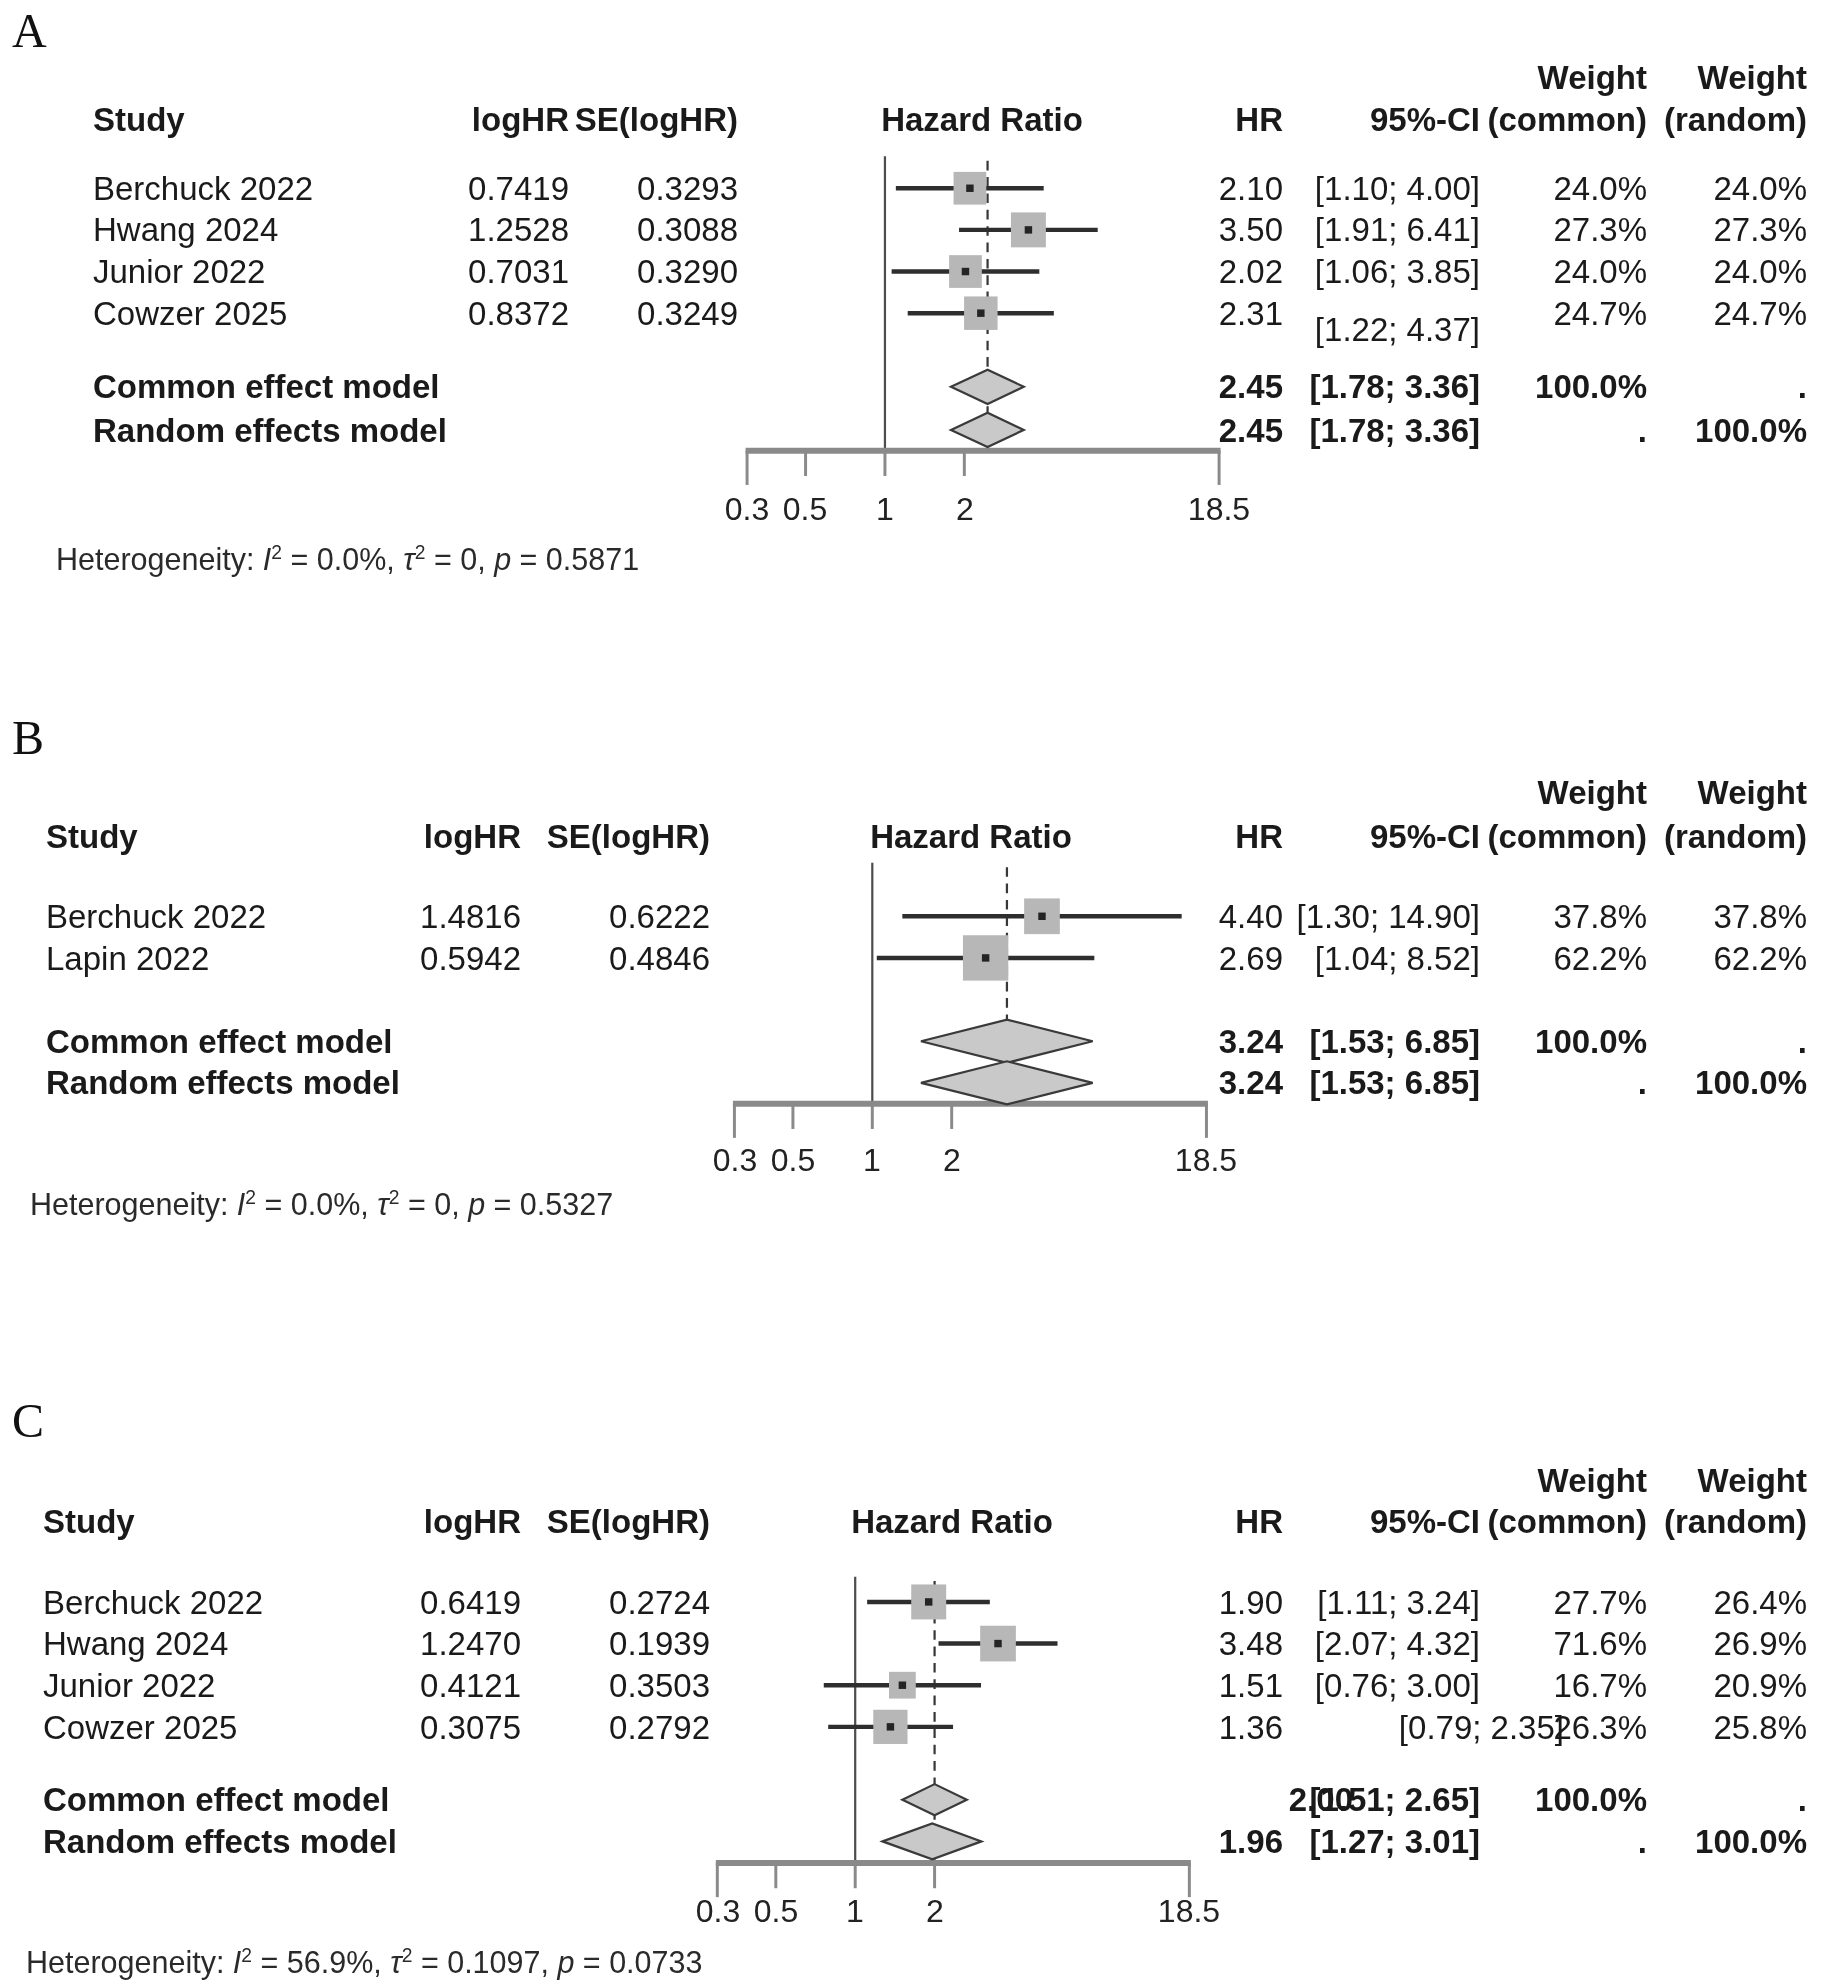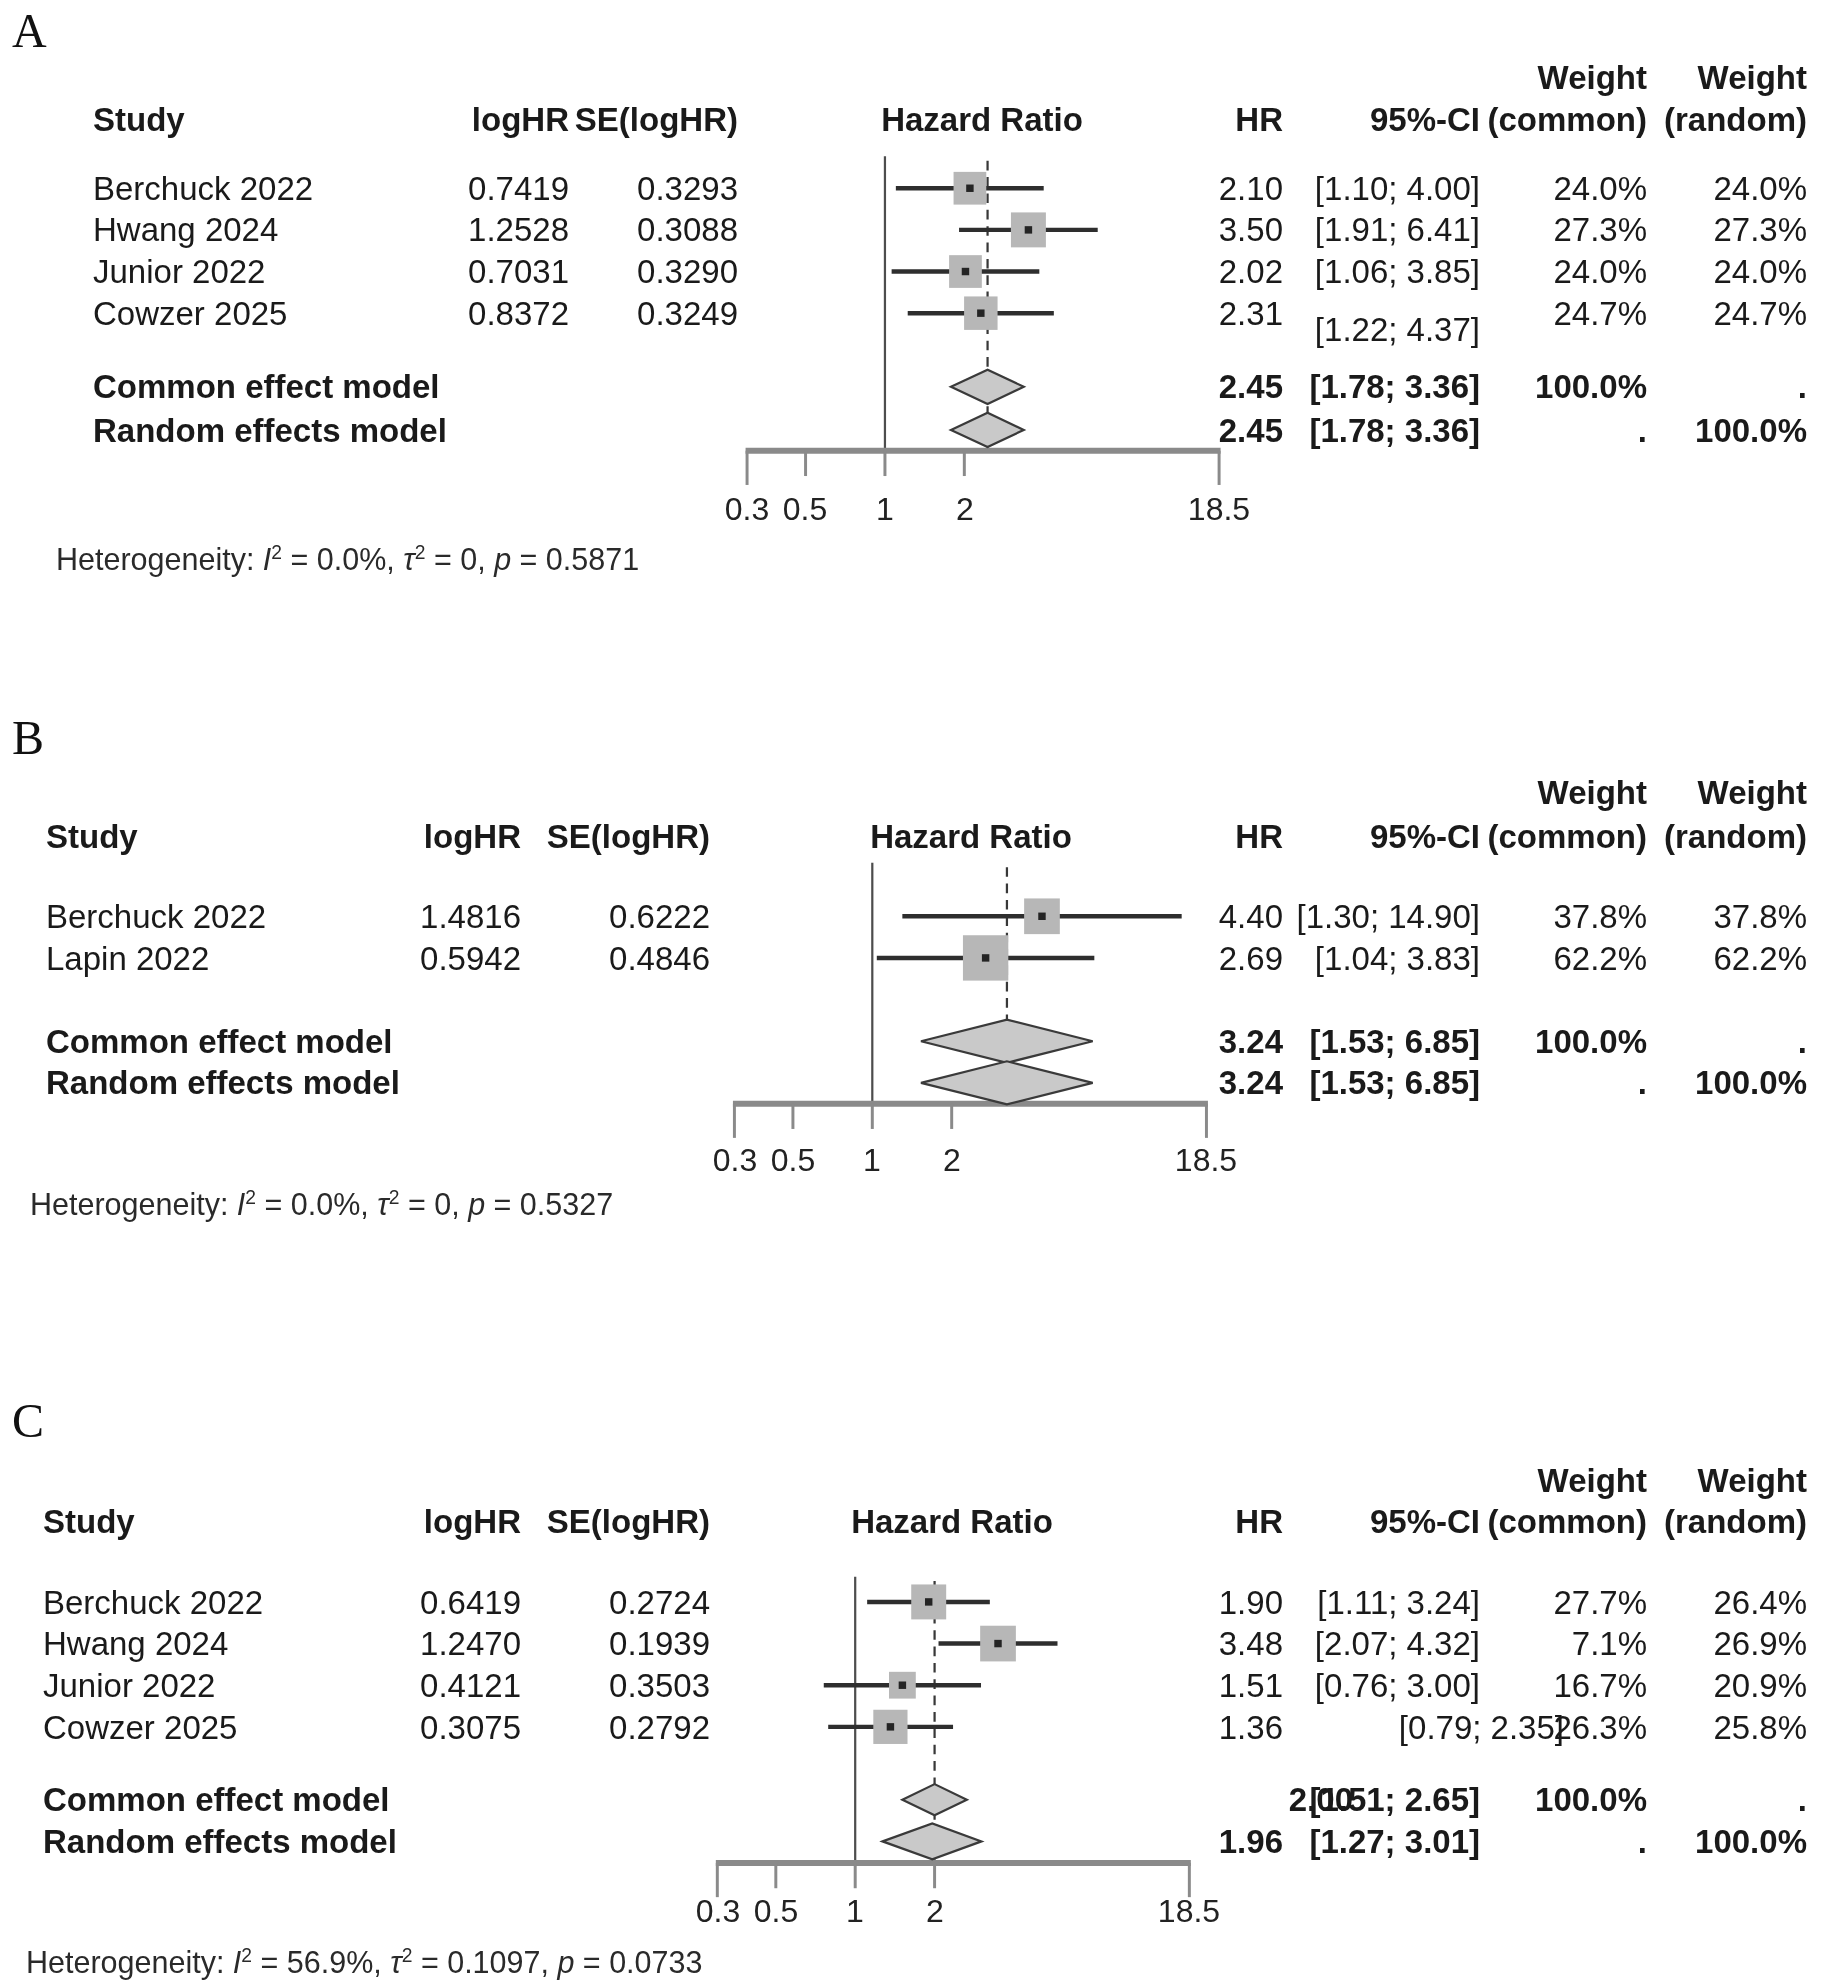--- a/index.html
+++ b/index.html
@@ -169,21 +169,21 @@
 <span class="t re" style="left:710px;top:897px">0.6222</span>
 <span class="t re" style="left:1283px;top:897px">4.40</span>
 <span class="t re" style="left:1480px;top:897px">[1.30; 14.90]</span>
 <span class="t re" style="left:1647px;top:897px">37.8%</span>
 <span class="t re" style="left:1807px;top:897px">37.8%</span>
 
 <span class="t" style="left:46px;top:939px">Lapin 2022</span>
 <span class="t re" style="left:521px;top:939px">0.5942</span>
 <span class="t re" style="left:710px;top:939px">0.4846</span>
 <span class="t re" style="left:1283px;top:939px">2.69</span>
-<span class="t re" style="left:1480px;top:939px">[1.04; 3.83]</span>
+<span class="t re" style="left:1480px;top:939px">[1.04; 8.52]</span>
 <span class="t re" style="left:1647px;top:939px">62.2%</span>
 <span class="t re" style="left:1807px;top:939px">62.2%</span>
 
 <span class="t b" style="left:46px;top:1022px">Common effect model</span>
 <span class="t b re" style="left:1283px;top:1022px">3.24</span>
 <span class="t b re" style="left:1480px;top:1022px">[1.53; 6.85]</span>
 <span class="t b re" style="left:1647px;top:1022px">100.0%</span>
 <span class="t b re" style="left:1807px;top:1022px">.</span>
 
 <span class="t b" style="left:46px;top:1063px">Random effects model</span>
@@ -222,21 +222,21 @@
 <span class="t re" style="left:1283px;top:1583px">1.90</span>
 <span class="t re" style="left:1480px;top:1583px">[1.11; 3.24]</span>
 <span class="t re" style="left:1647px;top:1583px">27.7%</span>
 <span class="t re" style="left:1807px;top:1583px">26.4%</span>
 
 <span class="t" style="left:43px;top:1624px">Hwang 2024</span>
 <span class="t re" style="left:521px;top:1624px">1.2470</span>
 <span class="t re" style="left:710px;top:1624px">0.1939</span>
 <span class="t re" style="left:1283px;top:1624px">3.48</span>
 <span class="t re" style="left:1480px;top:1624px">[2.07; 4.32]</span>
-<span class="t re" style="left:1647px;top:1624px">7.1%</span>
+<span class="t re" style="left:1647px;top:1624px">71.6%</span>
 <span class="t re" style="left:1807px;top:1624px">26.9%</span>
 
 <span class="t" style="left:43px;top:1666px">Junior 2022</span>
 <span class="t re" style="left:521px;top:1666px">0.4121</span>
 <span class="t re" style="left:710px;top:1666px">0.3503</span>
 <span class="t re" style="left:1283px;top:1666px">1.51</span>
 <span class="t re" style="left:1480px;top:1666px">[0.76; 3.00]</span>
 <span class="t re" style="left:1647px;top:1666px">16.7%</span>
 <span class="t re" style="left:1807px;top:1666px">20.9%</span>
 

